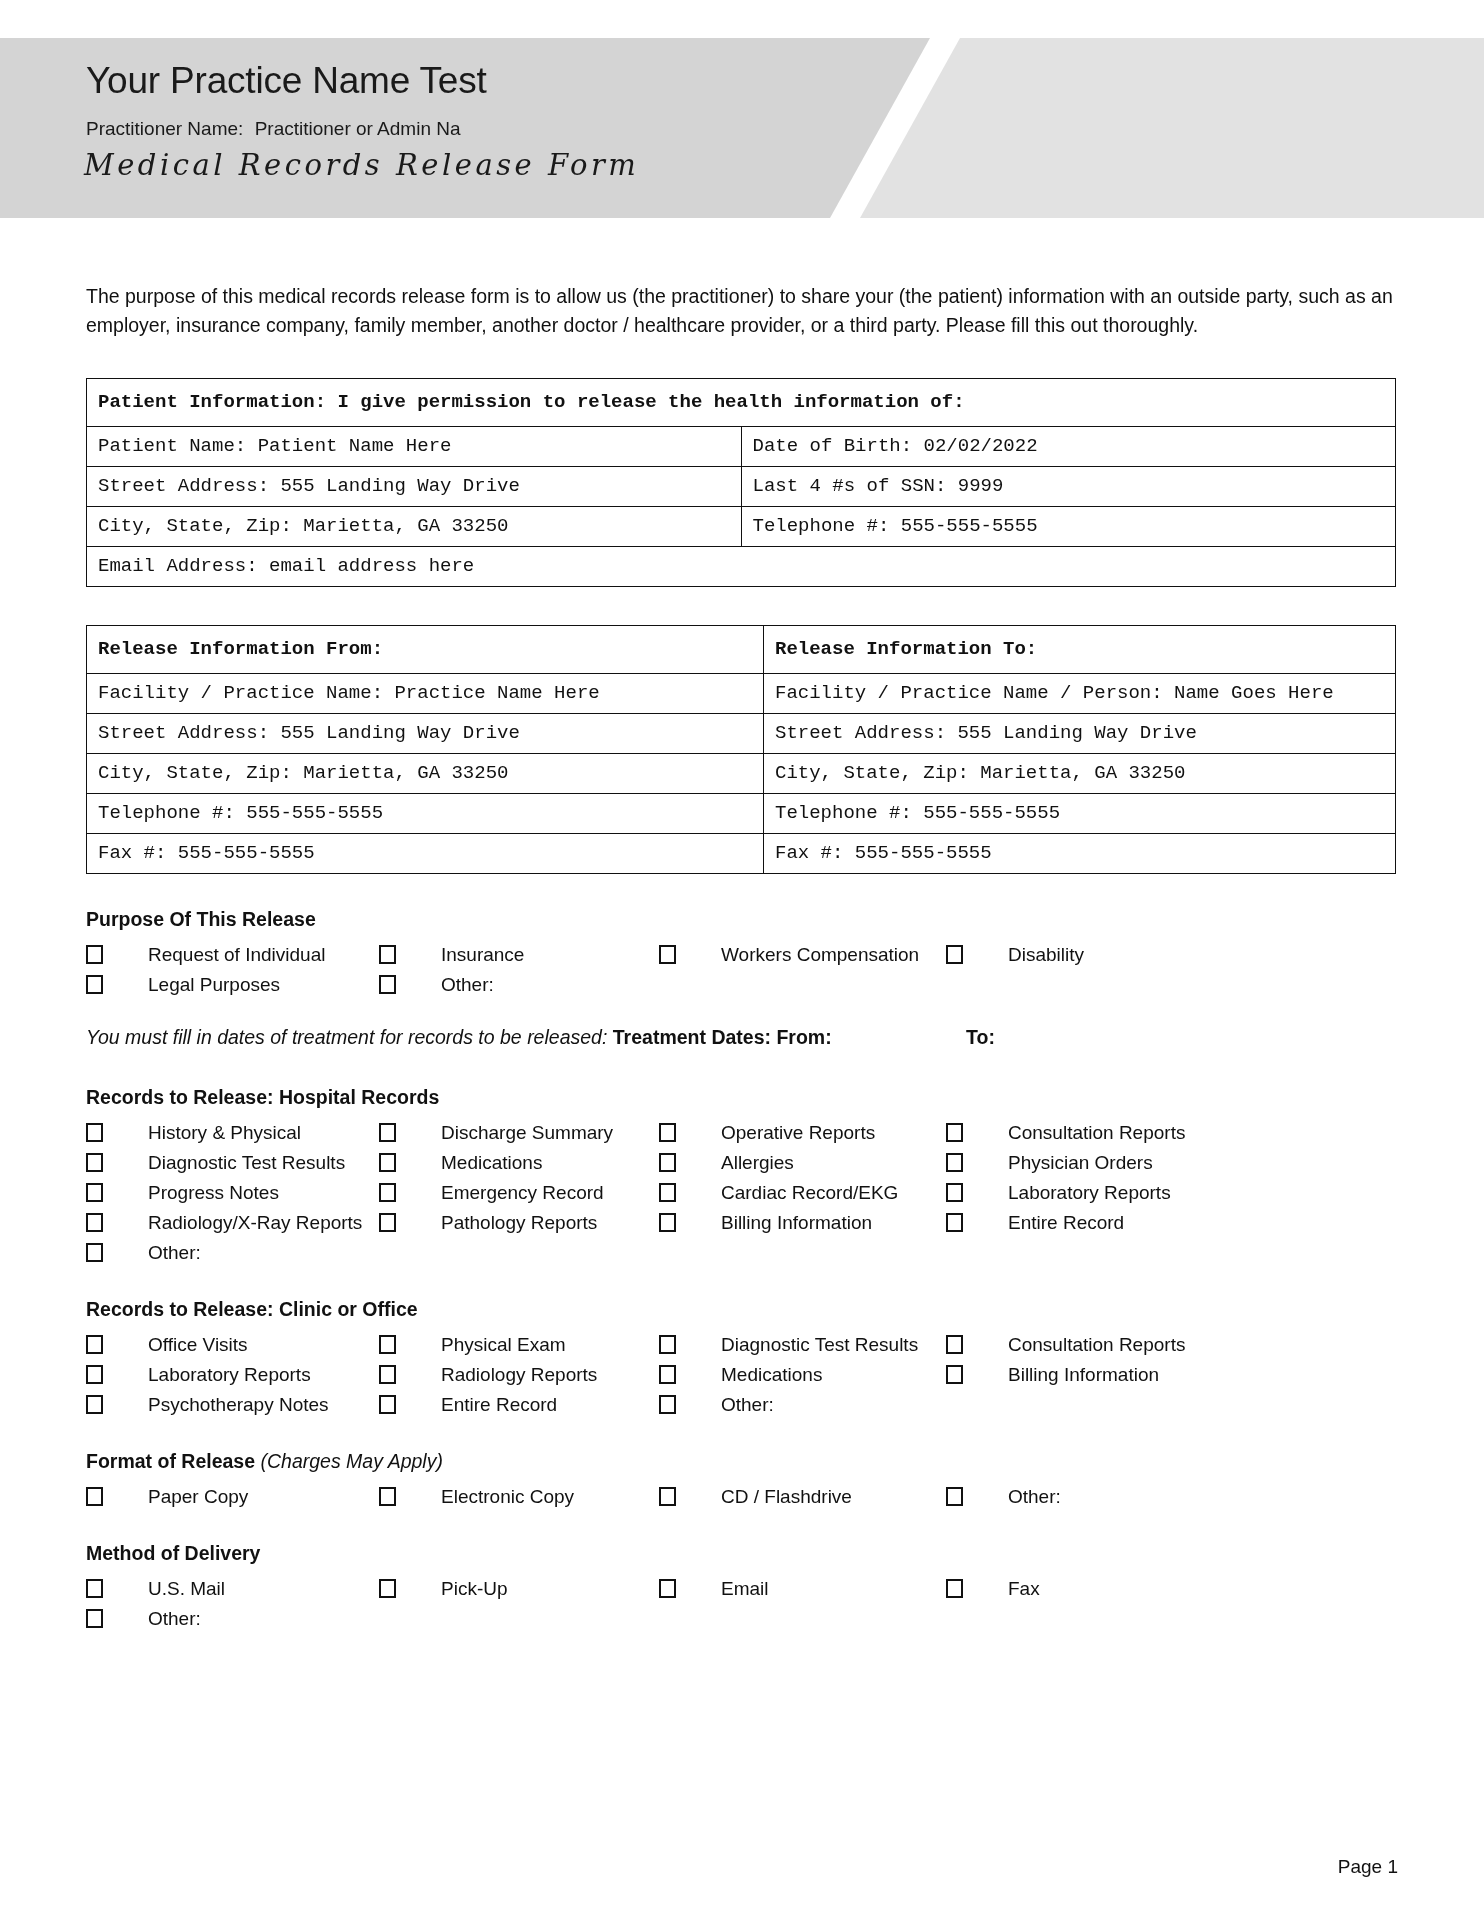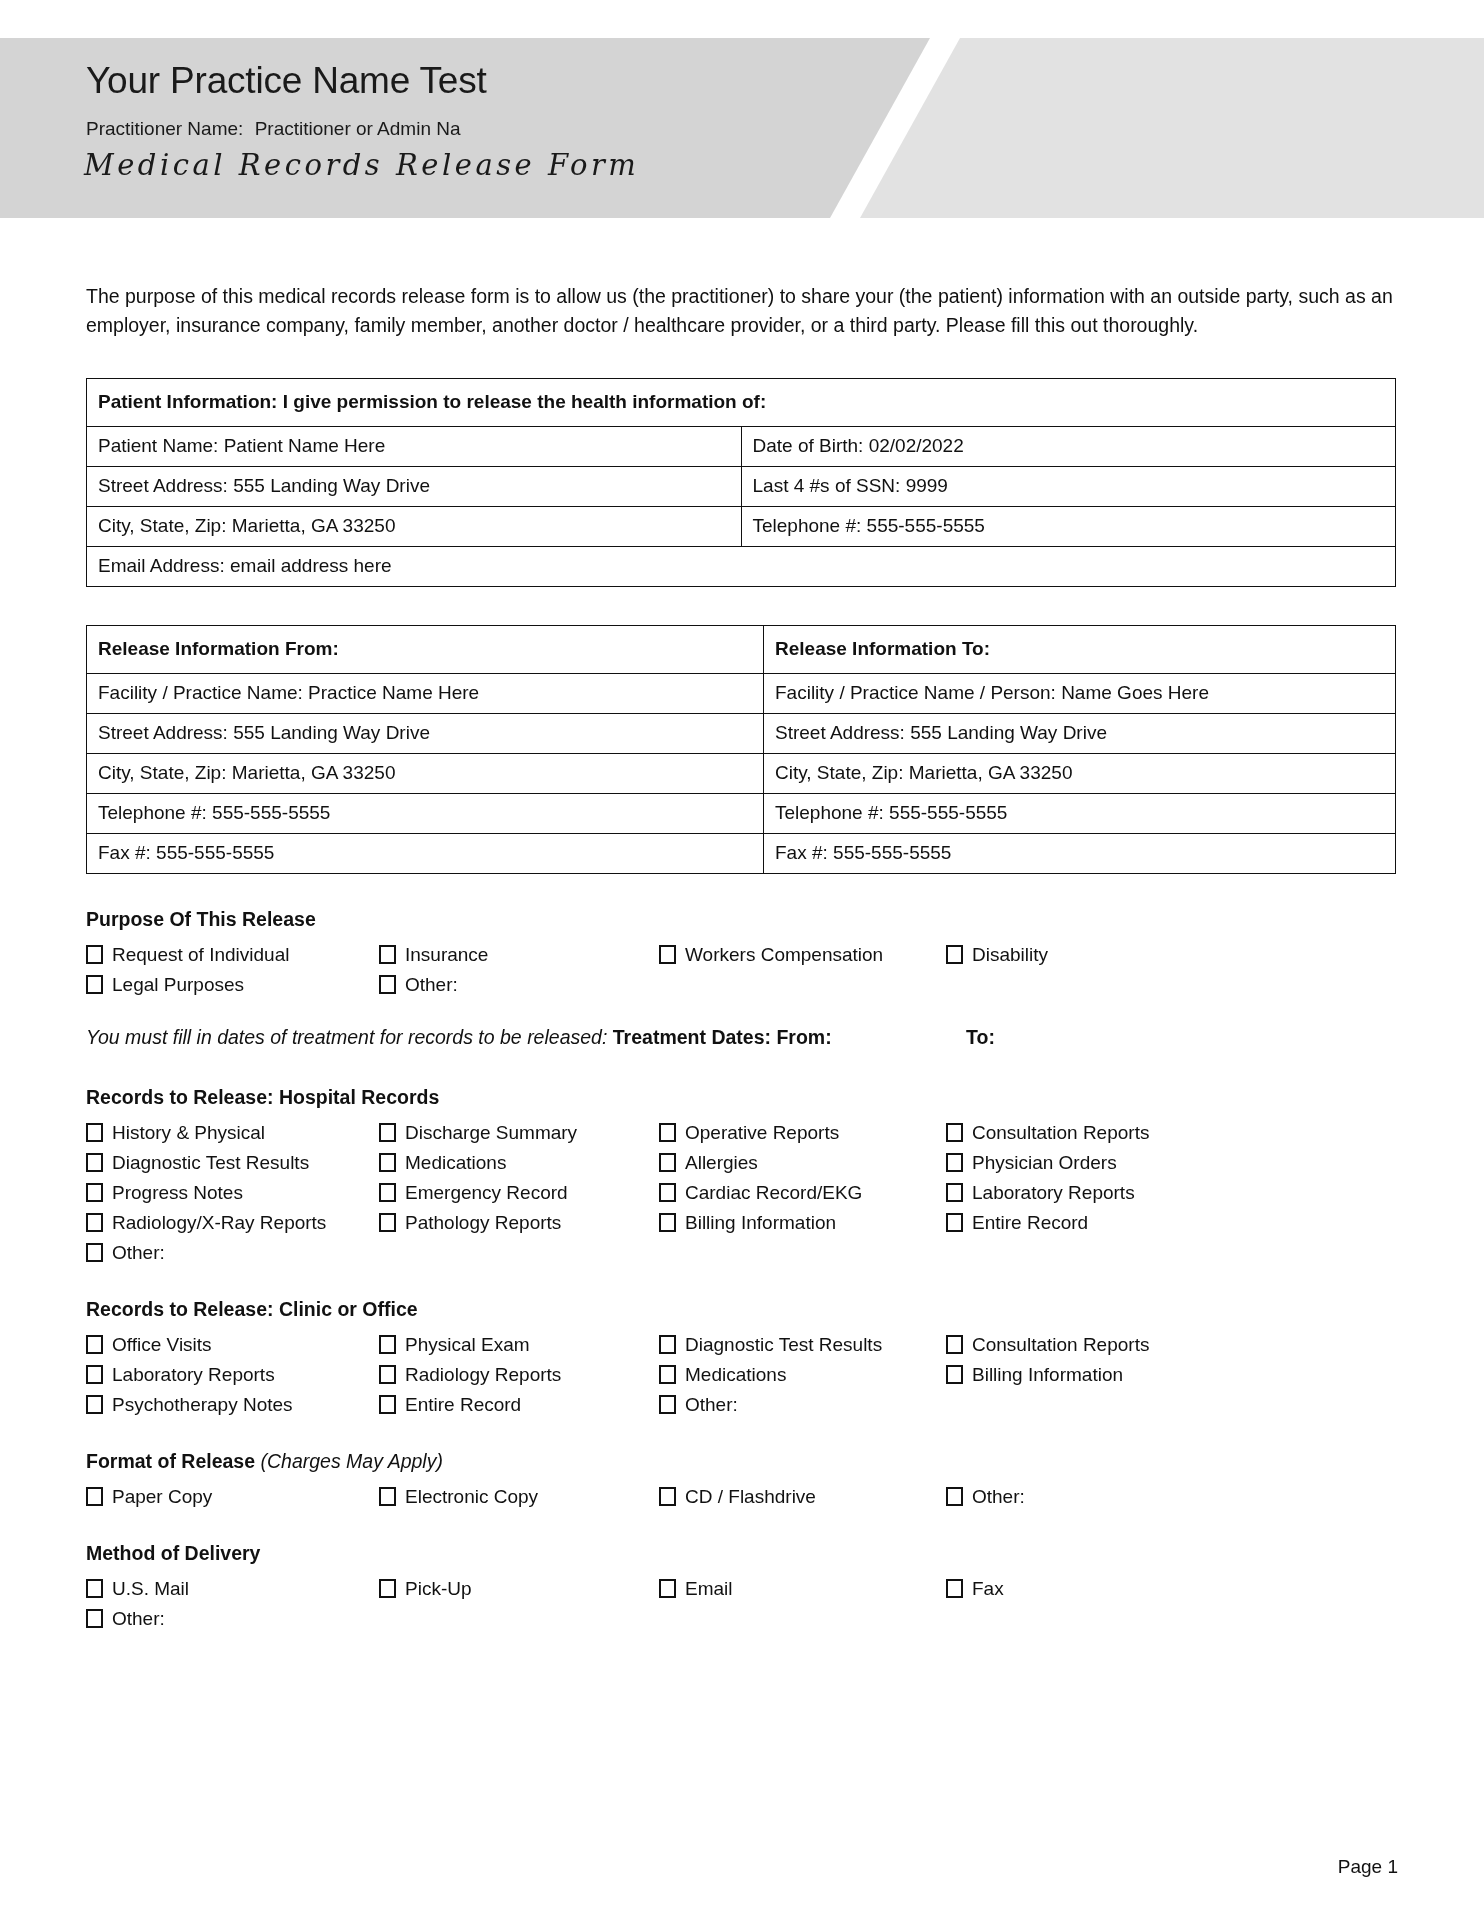--- a/index.html
+++ b/index.html
@@ -100,20 +100,21 @@
     color: #111;
     max-width: 1310px;
   }
 
   
   table.form-table {
     border-collapse: collapse;
     width: 1310px;
     margin-top: 38px;
     table-layout: fixed;
+    font-family: Liberation Mono, monospace;
   }
   table.form-table td {
     border: 1.6px solid #111;
     padding: 8px 10px 9px 11px;
     font-size: 19px;
     height: 22px;
     vertical-align: middle;
     color: #111;
   }
   table.form-table td.head {
@@ -140,20 +141,21 @@
     display: grid;
     grid-template-columns: 293px 280px 287px 320px;
     row-gap: 8px;
   }
   .cb-item {
     display: flex;
     align-items: flex-start;
     font-size: 19px;
     color: #111;
     line-height: 22px;
+    gap: 36px;
   }
   .cb-box {
     width: 17px;
     height: 19px;
     border: 2px solid #111;
     box-sizing: border-box;
     margin-right: 9px;
     margin-top: 1px;
     flex: 0 0 auto;
     background: #fff;

